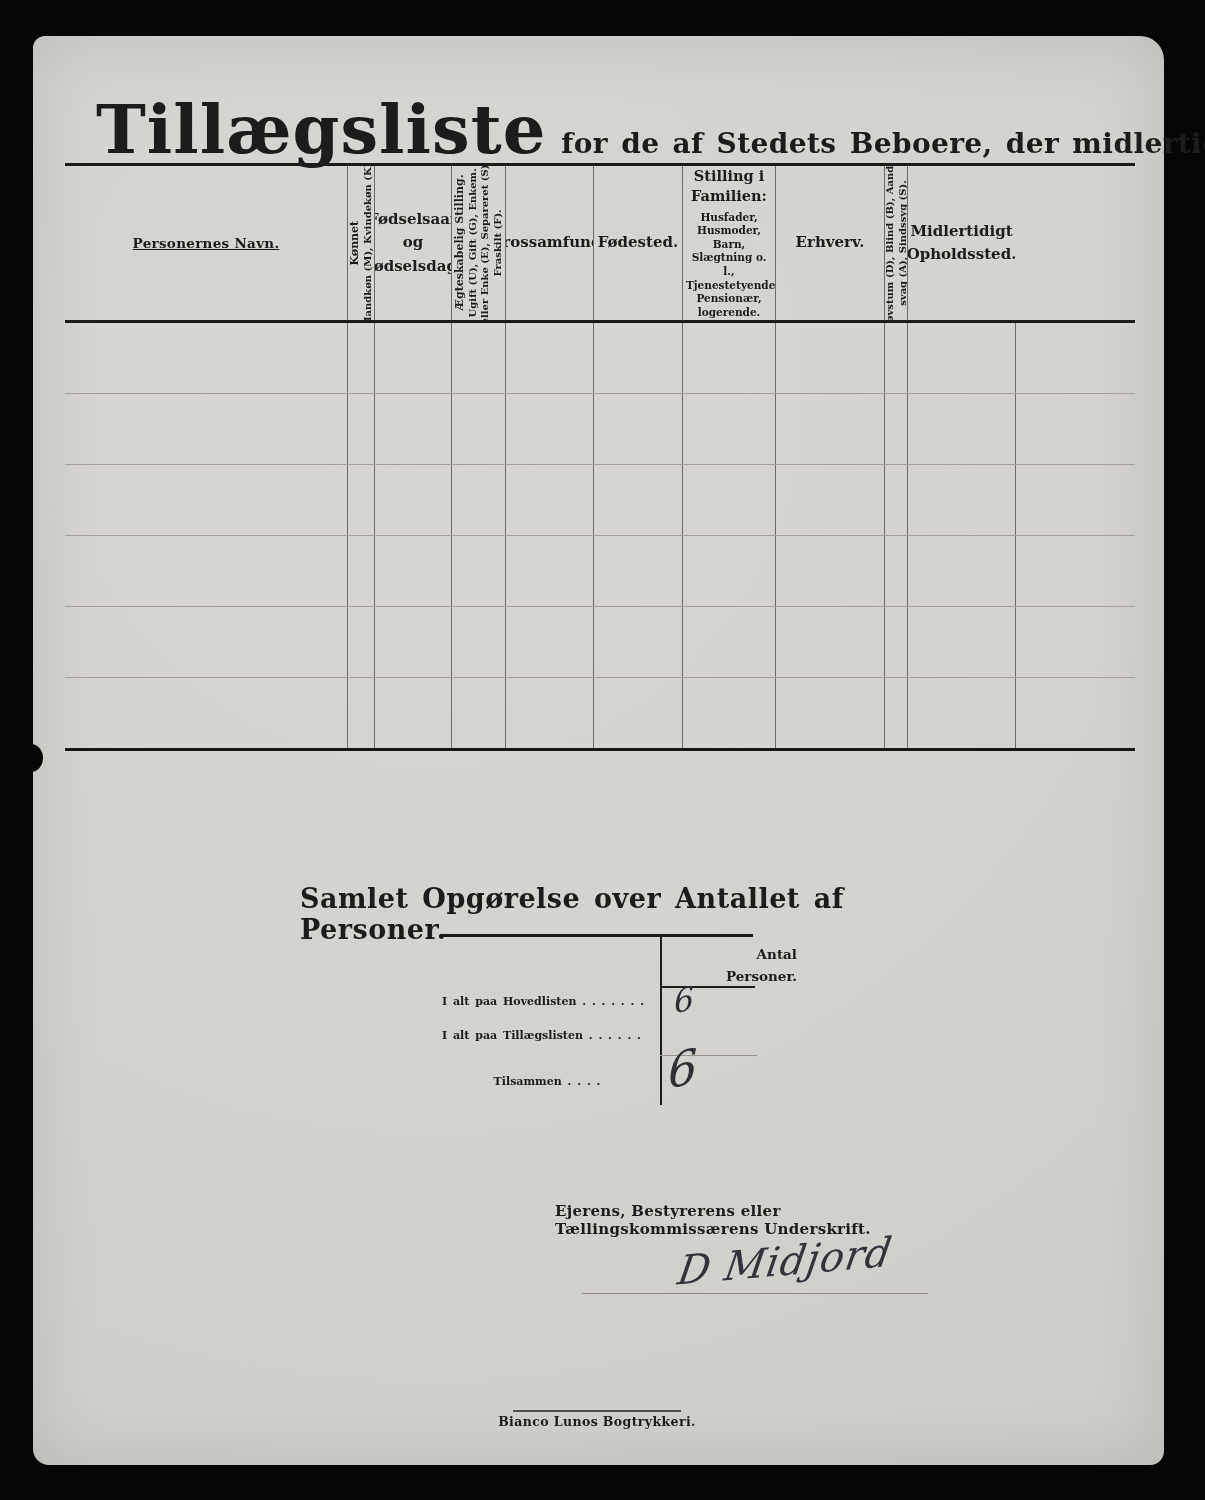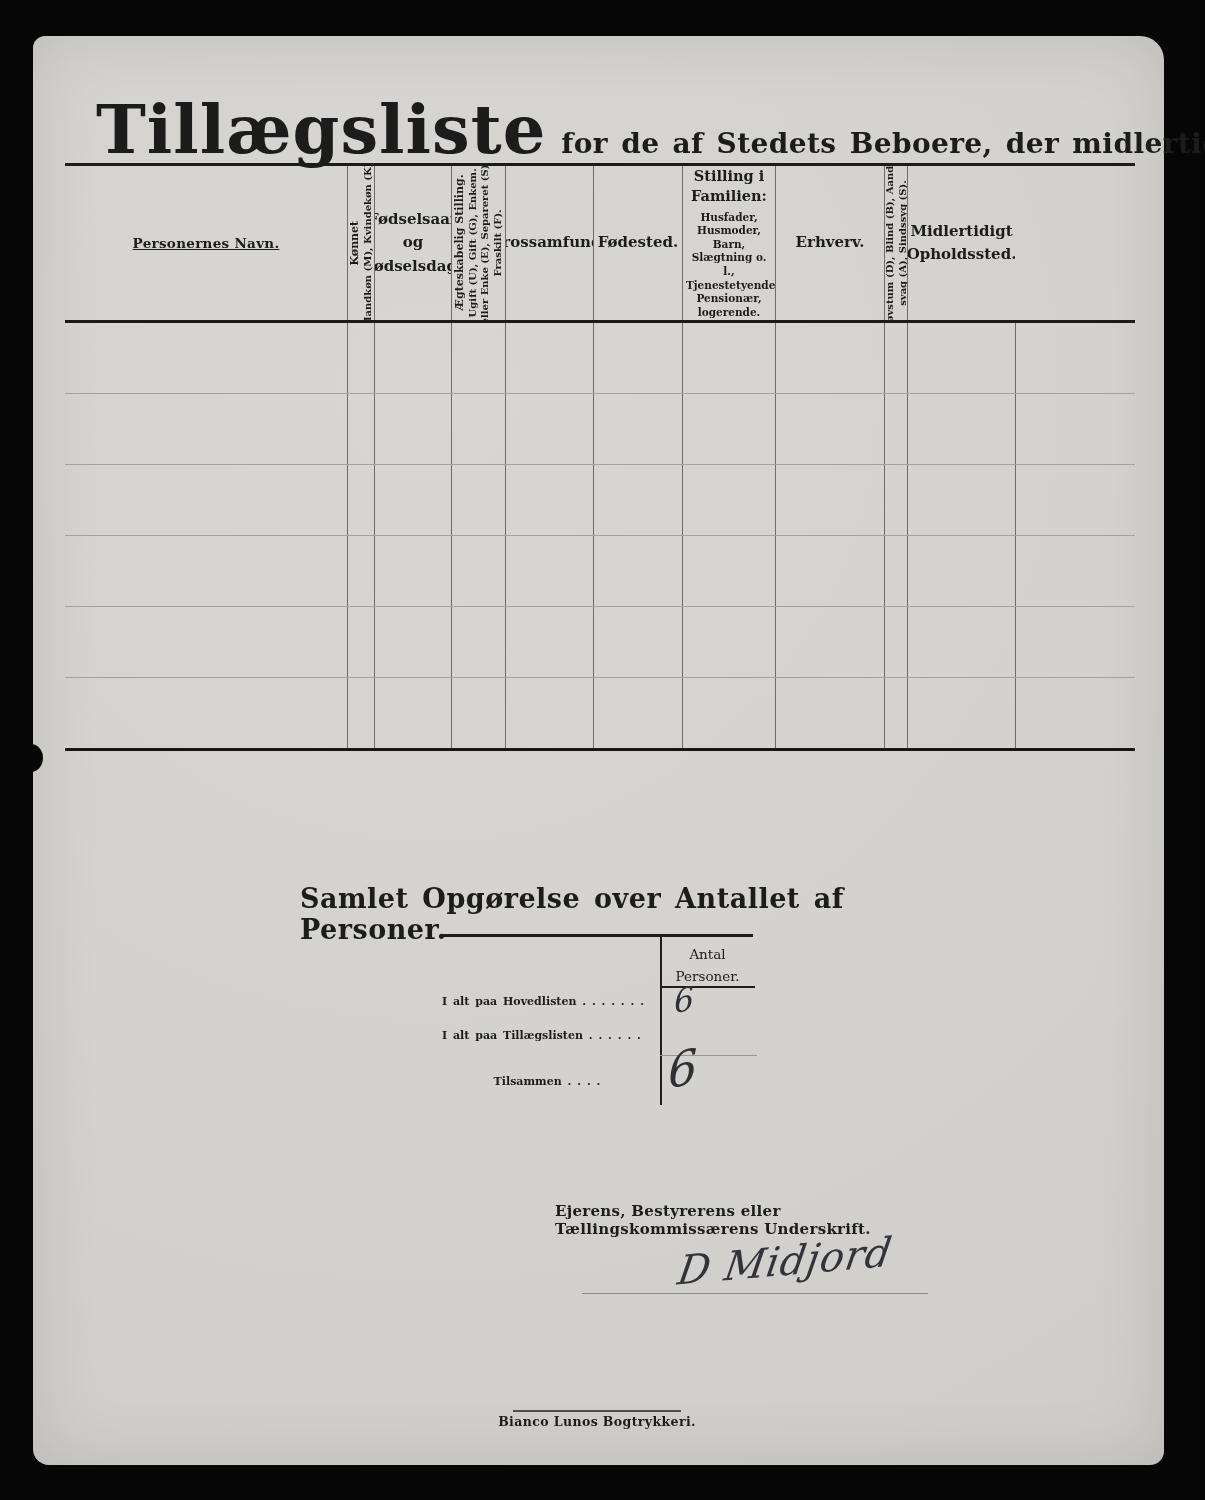--- a/index.html
+++ b/index.html
@@ -67,22 +67,22 @@
   #summary-heading {
     position:absolute; left:300px; top:883px; width:600px; text-align:left;
     font-size:27px; font-weight:bold; letter-spacing:0.5px; word-spacing:4px;
   }
   #summary-table {
     position:absolute; left:442px; top:934px; width:311px; height:168px;
     border-top:3px solid #1d1d1d;
   }
   #summary-vline  { position:absolute; left:218px; top:0; width:2px; height:168px; background:#1d1d1d; }
   #summary-col-header {
-    position:absolute; left:220px; top:7px; width:91px; text-align:center;
-    font-size:13.5px; font-weight:normal; line-height:1.6;
+    position:absolute; left:220px; top:7px; width:91px; text-align:right;
+    font-size:13.5px; font-weight:bold; line-height:1.6;padding-left:44px;
   }
   #summary-header-line { position:absolute; left:218px; top:49px; width:95px; height:2px; background:#1d1d1d; }
   #summary-faint-line  { position:absolute; left:218px; top:118px; width:97px; height:1px; background:#98958e; }
   .sum-label { position:absolute; left:0; width:212px; font-size:11px; font-weight:bold; word-spacing:2px; }
   .sum-label.r1 { top:58px; }
   .sum-label.r2 { top:92px; }
   .sum-label.r3 { top:138px; text-align:center; padding-right:2px; box-sizing:border-box; }
   .hand { font-style:italic; color:#2f2f36; font-family:"DejaVu Serif", serif; }
   .sum-val.v1 { position:absolute; left:232px; top:44px;  font-size:32px; transform:rotate(-12deg) skewX(-10deg); }
   .sum-val.v2 { position:absolute; left:232px; top:84px;  font-size:32px; transform:rotate(-12deg) skewX(-10deg); }

